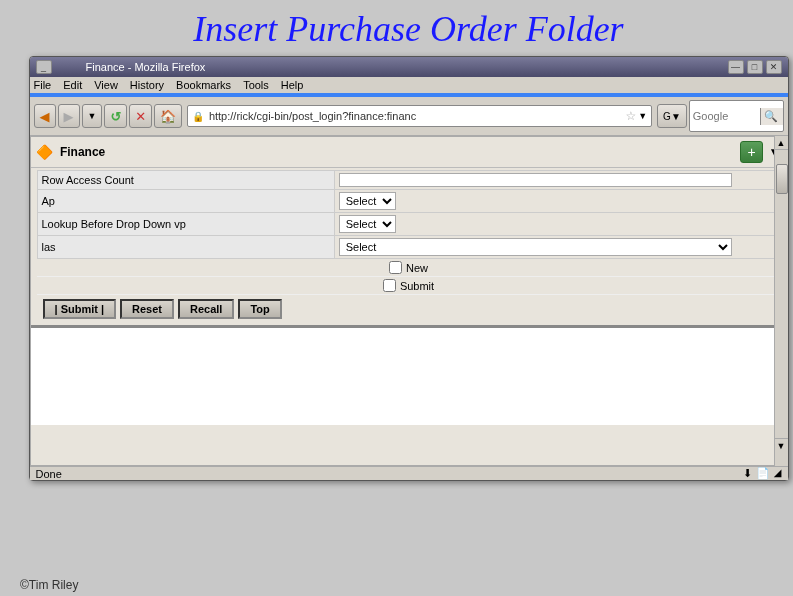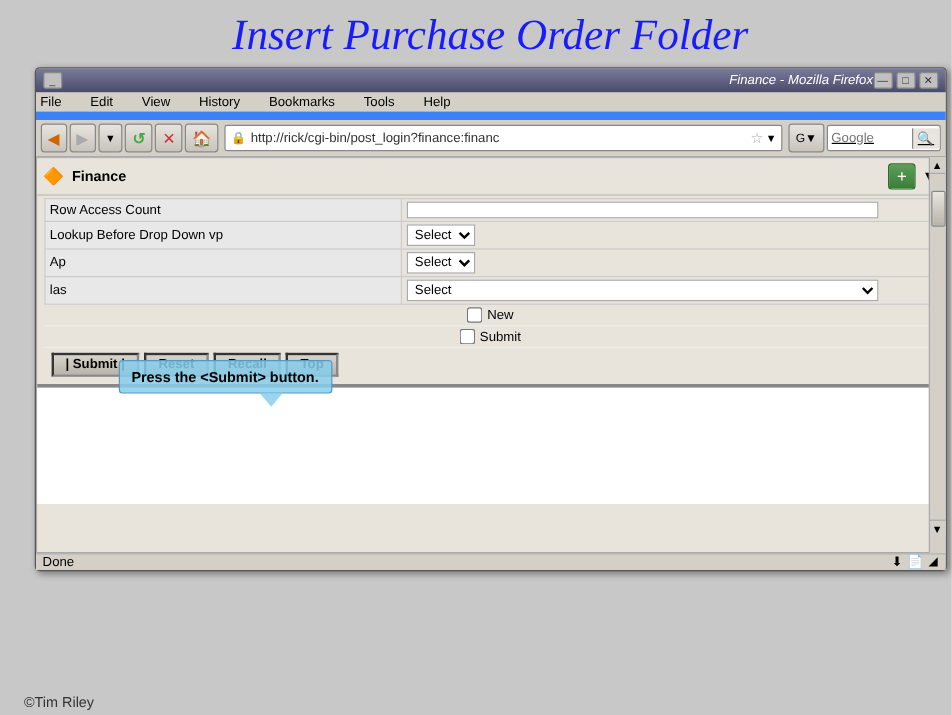--- a/index.html
+++ b/index.html
@@ -36,41 +36,41 @@
     .title-bar {
       background: linear-gradient(to bottom, #7a7a9a, #4a4a6a);
       color: white;
       font-size: 11px;
       padding: 3px 6px;
       display: flex;
       align-items: center;
       justify-content: space-between;
       border-radius: 3px 3px 0 0;
     }
-    .title-bar-text { flex: 1; text-align: right; font-style: italic; }
+    .title-bar-text { flex: 1; text-align: left; }
     .title-bar-controls { display: flex; gap: 3px; }
     .title-btn {
       width: 16px; height: 14px;
       background: #c0c0c0;
       border: 1px solid #888;
       border-radius: 2px;
       font-size: 9px;
       display: flex; align-items: center; justify-content: center;
       cursor: pointer;
       color: #333;
     }
 
     
     .menu-bar {
       background: #d4d0c8;
       padding: 2px 4px;
       font-size: 11px;
       display: flex;
-      gap: 24px;
-      border-bottom: 7px solid #3b82f6;
+      gap: 12px;
+      border-bottom: 4px solid #3b82f6;
     }
     .menu-item { cursor: pointer; }
 
     
     .toolbar {
       background: #d4d0c8;
       padding: 3px 4px;
       display: flex;
       align-items: center;
       gap: 2px;
@@ -98,23 +98,22 @@
       height: 22px;
       margin: 0 3px;
     }
     .address-icon { color: #666; margin-right: 4px; font-size: 10px; }
     .address-text { flex: 1; font-size: 11px; color: #333; }
     .search-area {
       display: flex;
       align-items: center;
       border: 1px solid #888;
       background: white;
-      height: 22px;
+      height: 32px;
       border-radius: 2px;
-      text-decoration: underline;
     }
     .search-box { border: none; outline: none; font-size: 11px; padding: 1px 3px; width: 70px; }
     .search-icon-btn { background: #e8e4de; border-left: 1px solid #888; padding: 2px 4px; cursor: pointer; font-size: 11px; }
 
     
     .finance-frame {
       background: #e8e4dc;
       border: 1px solid #aaa;
       margin: 0;
       position: relative;
@@ -315,29 +314,29 @@
         <div style="position:relative; margin: 2px 6px 2px 6px;">
           <table class="form-table">
             <tbody>
               <tr>
                 <td class="form-label-col">Row Access Count</td>
                 <td class="form-input-col">
                   <input type="text" style="width: 90%; font-size: 11px; border: 1px solid rgb(170, 170, 170);">
                 </td>
               </tr>
               <tr>
-                <td class="form-label-col">Lookup Before Drop Down vp</td>
+                <td class="form-label-col">Ap</td>
                 <td class="form-input-col">
                   <select class="form-select">
                     <option>Select</option>
                   </select>
                 </td>
               </tr>
               <tr>
-                <td class="form-label-col">Ap</td>
+                <td class="form-label-col">Lookup Before Drop Down vp</td>
                 <td class="form-input-col">
                   <select class="form-select">
                     <option>Select</option>
                   </select>
                 </td>
               </tr>
               <tr>
                 <td class="form-label-col">las</td>
                 <td class="form-input-col">
                   <select class="form-select" style="width:90%;">
@@ -358,27 +357,20 @@
           </div>
 
           <div class="buttons-row">
             <button class="form-btn">| Submit |</button>
             <button class="form-btn">Reset</button>
             <button class="form-btn">Recall</button>
             <button class="form-btn">Top</button>
           </div>
         </div>
 
-        <div class="callout" style="left: 68px; top: 168px; max-width: 230px;">
-          <span>Press the &lt;Submit&gt; button.</span>
-          
-          <div style="position:absolute; bottom:-12px; right:40px; width:0; height:0;
-                      border-left:10px solid transparent; border-right:10px solid transparent;
-                      border-top:12px solid rgba(135,206,235,0.85);"></div>
-        </div>
 
 
         <div class="bottom-frame" style="min-height:100px; background: white; border-top: 3px solid #888; margin-top: 0;">
         </div>
 
       </div>
 
       <div class="scrollbar-area">
         <div style="height:14px; background:#d4d0c8; border-bottom:1px solid #aaa; display:flex; align-items:center; justify-content:center; font-size:9px; cursor:pointer;">▲</div>
         <div class="scrollbar-thumb"></div>

